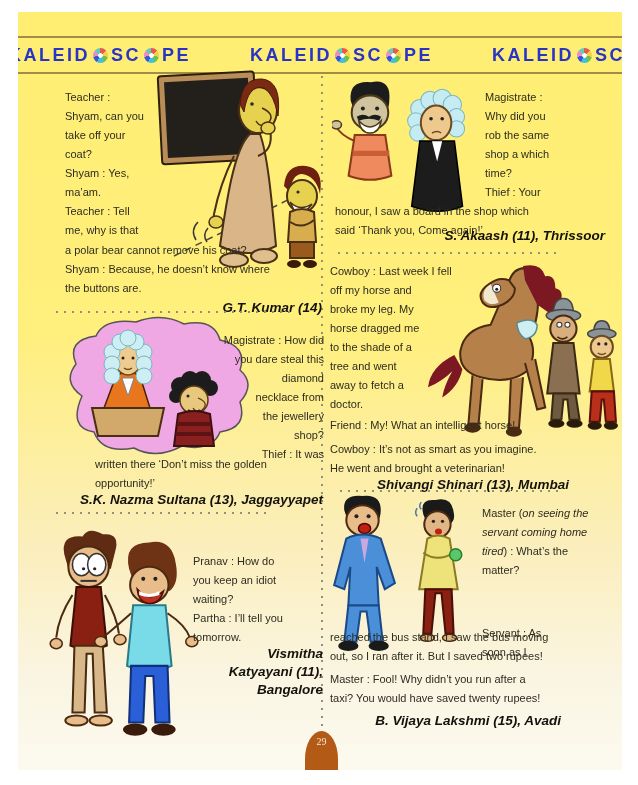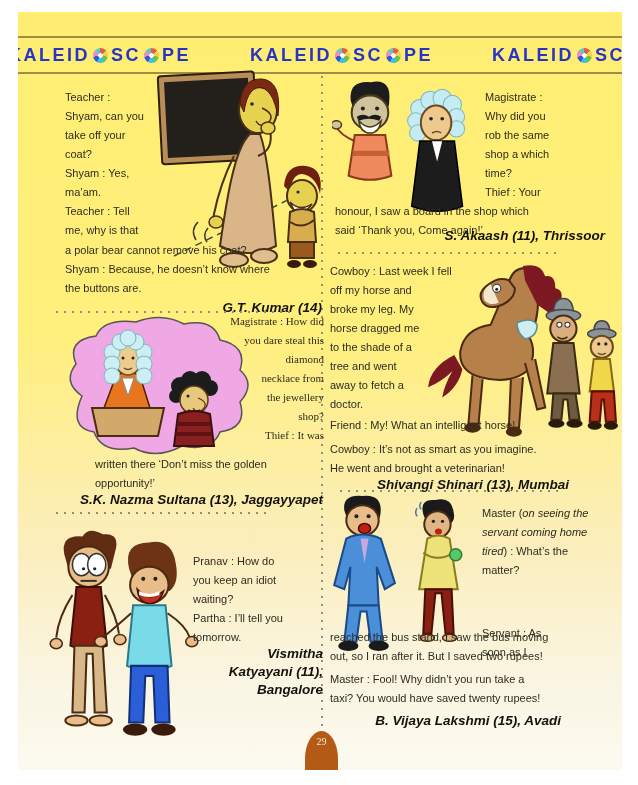--- a/index.html
+++ b/index.html
@@ -137,21 +137,21 @@
           </g>
         <ellipse cx="142" cy="88" rx="14" ry="14" fill="#e8c87c" stroke="#5a3a14" stroke-width="1.5"></ellipse>
         <path d="M146 86 q12 5 4 12 q-6 3 -9 -2" fill="#e8c87c" stroke="#5a3a14" stroke-width="1.2"></path>
         <circle cx="136" cy="84" r="1.5" fill="#222222"></circle>
         <path d="M136 98 q7 4 12 0" fill="none" stroke="#3a2a10" stroke-width="2"></path>
         <path d="M126 102 L122 134 L162 134 L158 102 Q142 96 126 102 Z" fill="#8a1f1f" stroke="#3a0f0f" stroke-width="2"></path>
         <path d="M125 112 L159 112 M124 122 L160 122" stroke="#5f1212" stroke-width="4"></path>
       </g>
     </svg>
   </div>
-  <div class="jtext" style="left:148px;top:300px;width:158px;text-align:right;font-family:Liberation Serif, serif;">Magistrate : How did
+  <div class="jtext" style="left:148px;top:319px;width:158px;text-align:right;">Magistrate : How did
 you dare steal this
 diamond
 necklace from
 the jewellery
 shop?
 Thief : It was</div>
   <div class="jtext" style="left:77px;top:443px;width:250px;">written there ‘Don’t miss the golden
 opportunity!’</div>
   <div class="byline" style="left:57px;top:479px;width:248px;">S.K. Nazma Sultana (13), Jaggayyapet</div>
   <div class="dots-h" style="left:38px;top:500px;width:216px;"></div>
@@ -328,19 +328,19 @@
         <ellipse cx="100" cy="144" rx="7" ry="3.5" fill="#e0b684" stroke="#4a2a10" stroke-width="1.5"></ellipse>
         <ellipse cx="122" cy="144" rx="7" ry="3.5" fill="#e0b684" stroke="#4a2a10" stroke-width="1.5"></ellipse>
       </g>
     </svg>
   </div>
   <div class="jtext mixed" style="left:464px;top:492px;width:114px;"><span>Master (</span><em>on seeing the servant coming home tired</em><span>) : What’s the matter?</span></div>
   <div class="jtext" style="left:464px;top:612px;width:114px;">Servant : As
 soon as I</div>
   <div class="jtext" style="left:312px;top:616px;width:292px;">reached the bus stand, I saw the bus moving
 out, so I ran after it. But I saved two rupees!</div>
-  <div class="jtext" style="left:312px;top:658px;width:292px;">Master : Fool! Why didn’t you run take a
+  <div class="jtext" style="left:312px;top:658px;width:292px;">Master : Fool! Why didn’t you run after a
 taxi? You would have saved twenty rupees!</div>
   <div class="byline" style="left:337px;top:700px;width:206px;">B. Vijaya Lakshmi (15), Avadi</div>
 
   <div class="dome"><span>29</span></div>
 
 </div>
 
 </body></html>

